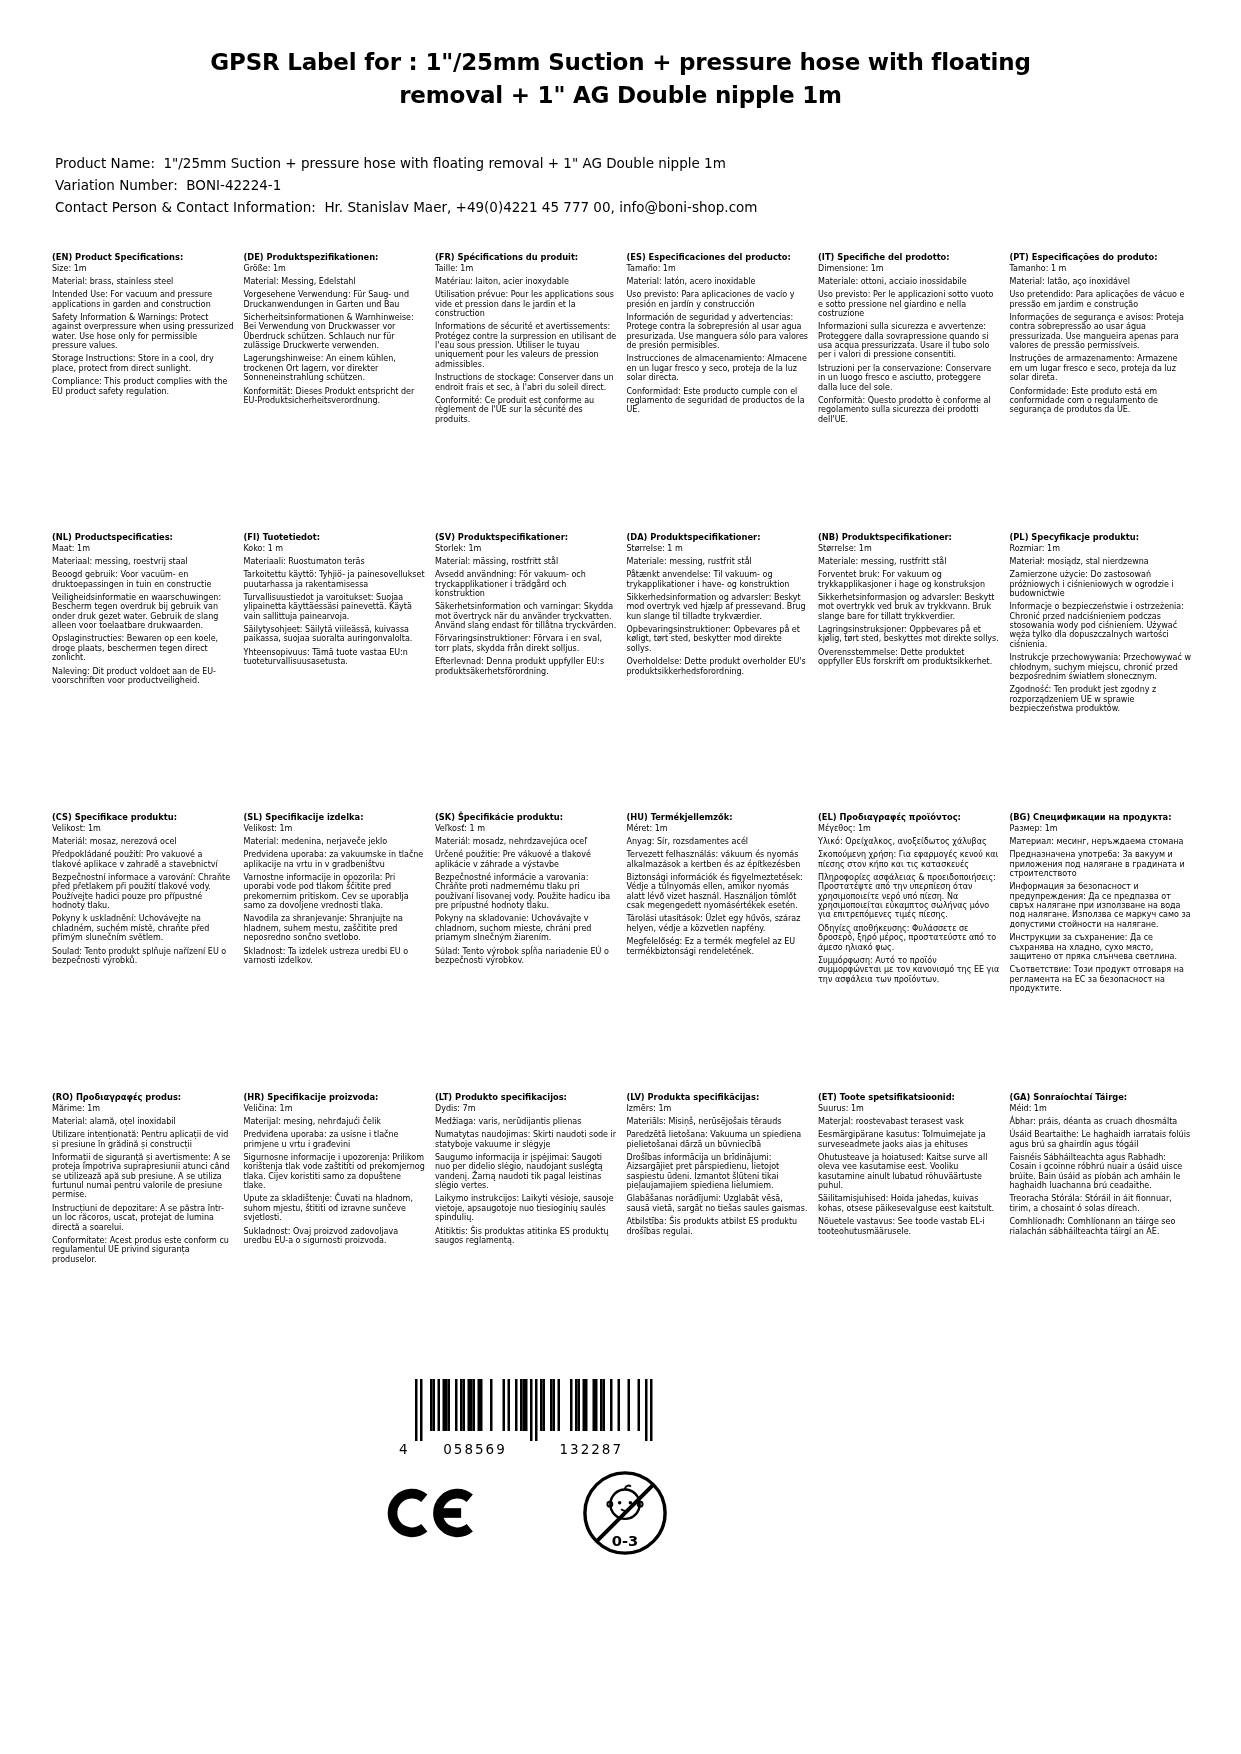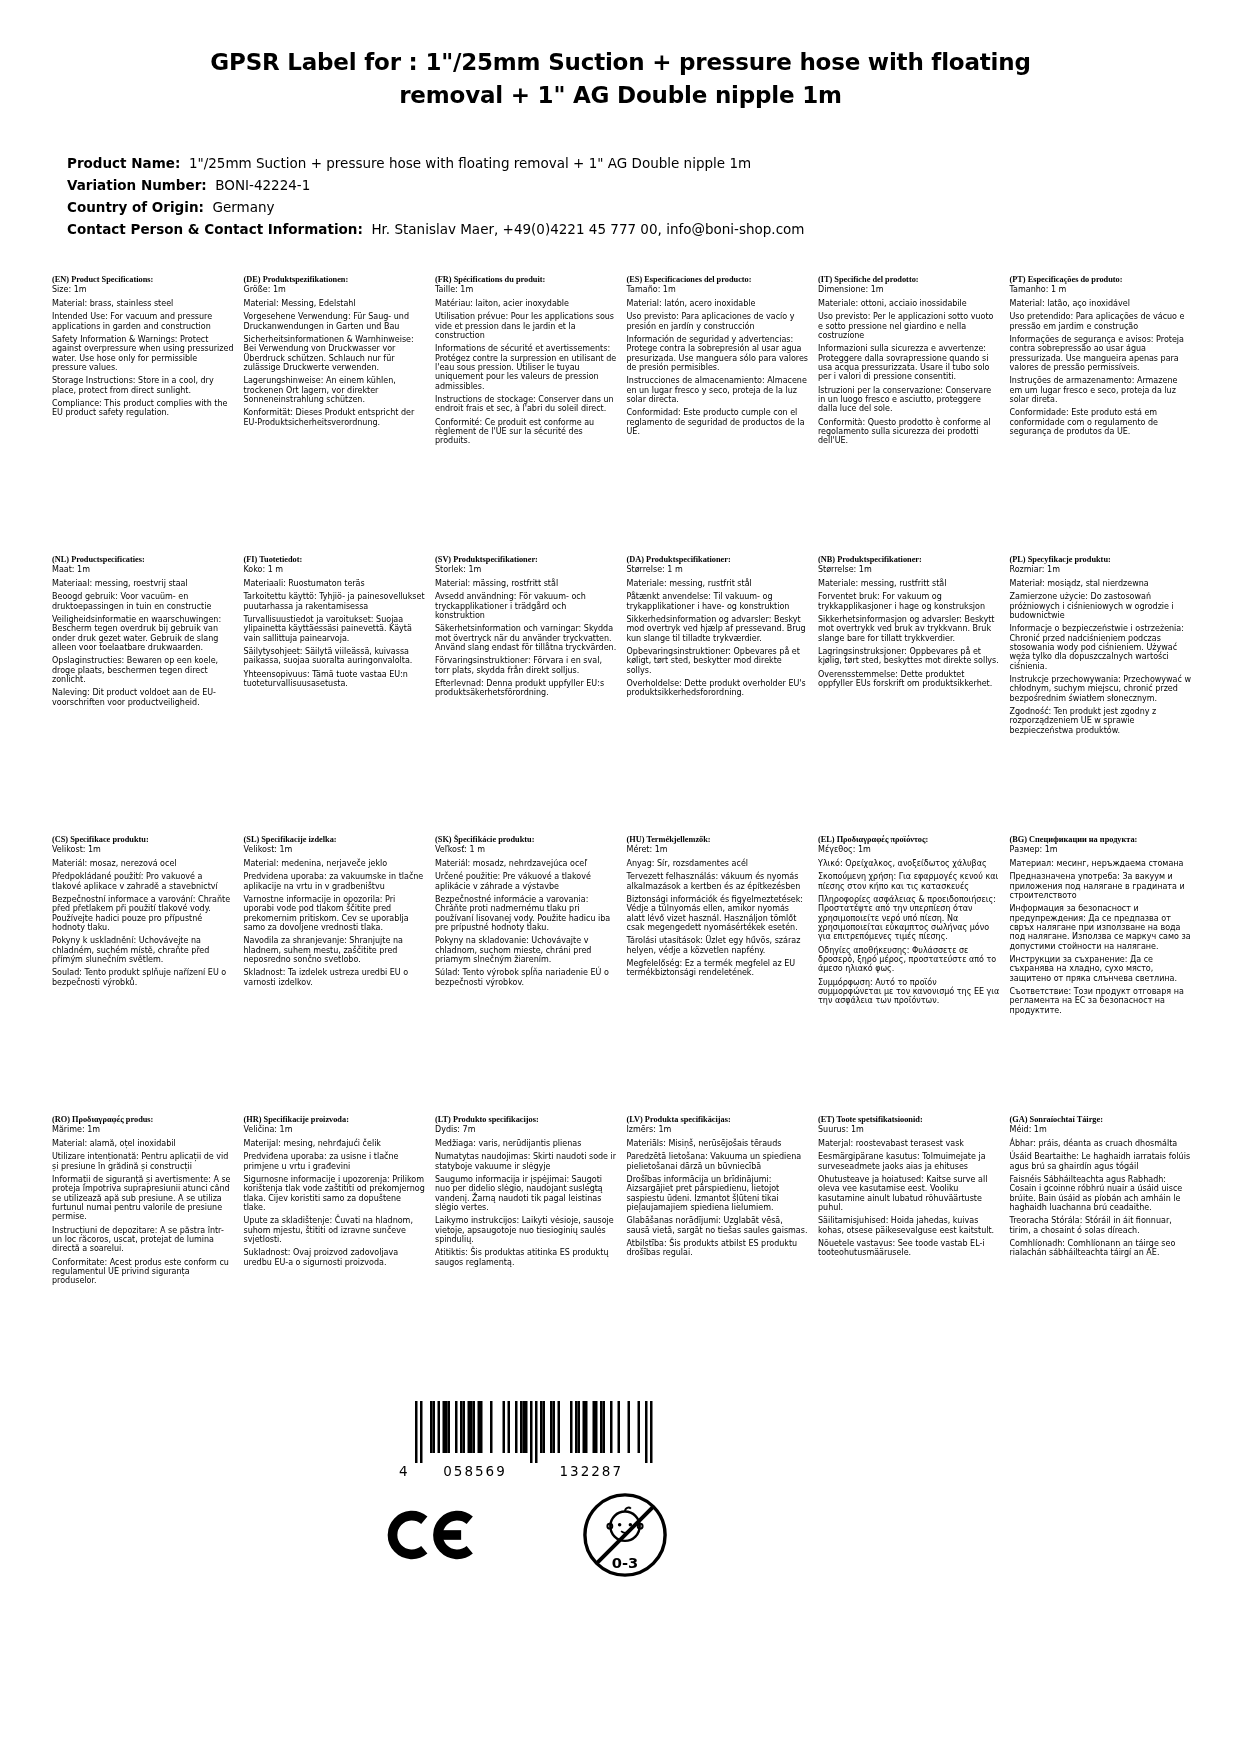--- a/index.html
+++ b/index.html
@@ -2,43 +2,42 @@
 <html><head>
 <meta charset="utf-8">
 <style>
   html,body{margin:0;padding:0;background:#fff;}
   .page{width:1241px;height:1754px;position:relative;background:#fff;color:#000;
         font-family:"DejaVu Sans",sans-serif;overflow:hidden;}
   .title{margin:46px auto 0;max-width:845px;text-align:center;font-size:23px;
          line-height:1.42;font-weight:bold;letter-spacing:-0.2px;}
   .info{margin:42px 0 0 55px;font-size:13.5px;line-height:1.62;}
   .info-row{white-space:nowrap;}
-  .info-row .lab{font-weight:bold;margin-left:12px;}
+  .info-row .lab{font-weight:normal;}
   .grid{margin:34px 50px 0 52px;display:grid;grid-template-columns:repeat(6,1fr);
         column-gap:10px;grid-auto-rows:280px;}
   .block{font-size:8px;line-height:1.17;}
-  .bh{font-weight:bold;font-size:8.3px;white-space:nowrap;margin:0 0 1px 0;font-family:Liberation Serif, serif;}
+  .bh{font-weight:bold;font-size:8.3px;white-space:nowrap;margin:0 0 1px 0;}
   .bp{margin:0 0 4px 0;}
   .barcode-wrap{margin-top:4px;display:flex;justify-content:center;transform:translateX(-93px);}
   .symbols{display:flex;justify-content:center;align-items:center;gap:95px;
            margin-top:12px;transform:translateX(-93px);}
   svg{display:block;}
   .svg-text{font-family:"DejaVu Sans",sans-serif;}
 </style>
 </head>
 <body>
 
 <div class="page">
 
   <h1 class="title">GPSR Label for : 1"/25mm Suction + pressure hose with floating removal + 1" AG Double nipple 1m</h1>
 
   <section class="info" id="product-info">
       <div class="info-row"><span class="lab">Product Name:</span><span class="val">&nbsp; 1"/25mm Suction + pressure hose with floating removal + 1" AG Double nipple 1m</span></div>
       <div class="info-row"><span class="lab">Variation Number:</span><span class="val">&nbsp; BONI-42224-1</span></div>
-      <div class="info-row"><span class="lab">Country of Origin:</span><span class="val">&nbsp; Germany</span></div>
       <div class="info-row"><span class="lab">Contact Person &amp; Contact Information:</span><span class="val">&nbsp; Hr. Stanislav Maer, +49(0)4221 45 777 00, info@boni-shop.com</span></div>
     </section>
 
   <section class="grid" id="blocks-grid">
       <div class="block">
         <div class="bh">(EN) Product Specifications:</div>
         <p class="bp">Size: 1m</p>
         <p class="bp">Material: brass, stainless steel</p>
         <p class="bp">Intended Use: For vacuum and pressure applications in garden and construction</p>
         <p class="bp">Safety Information &amp; Warnings: Protect against overpressure when using pressurized water. Use hose only for permissible pressure values.</p>

